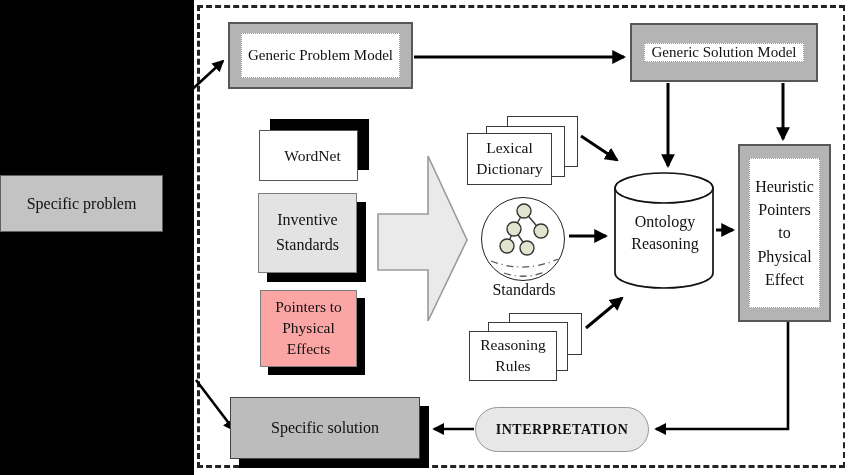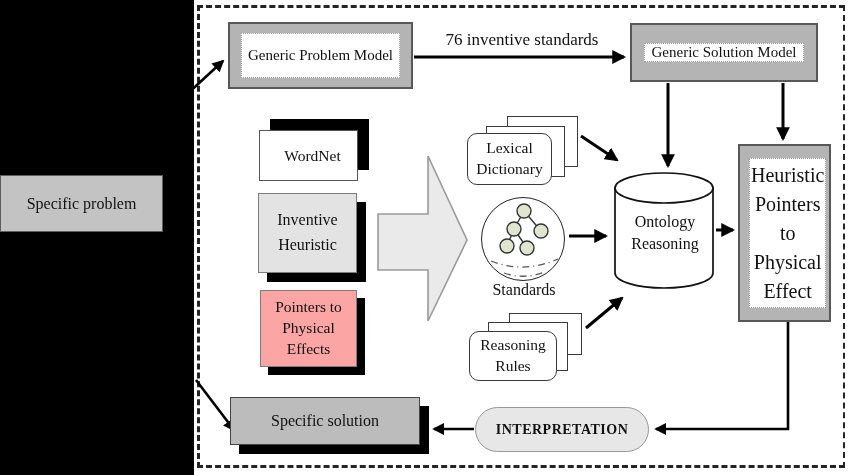--- a/index.html
+++ b/index.html
@@ -4,37 +4,37 @@
 <style>
   html,body{margin:0;padding:0;background:#fff;}
   #stage{position:relative;width:850px;height:475px;background:#ffffff;overflow:hidden;
          font-family:"Liberation Serif","DejaVu Serif",serif;color:#111;}
   .abs{position:absolute;box-sizing:border-box;}
   #black-panel{left:0;top:0;width:194px;height:475px;background:#000;}
   #dashed-frame{left:197px;top:5px;width:648px;height:463px;border:3px dashed #242424;border-right-width:2px;background:transparent;}
   
   .graybox{display:flex;align-items:center;justify-content:center;text-align:center;}
   #specific-problem{left:0;top:175px;width:163px;height:57px;background:#c3c3c3;border:1px solid #5f5f5f;font-size:16px;}
-  #specific-solution{left:230px;top:397px;width:190px;height:48px;background:#bcbcbc;border:1.5px solid #444;box-shadow:9px 9px 0 #000;font-size:16px;}
+  #specific-solution{left:230px;top:397px;width:190px;height:62px;background:#bcbcbc;border:1.5px solid #444;box-shadow:9px 9px 0 #000;font-size:16px;}
   
   .model-outer{background:#b4b4b4;border:2px solid #585858;display:flex;}
   .model-inner{flex:1;background:#fff;border:1px dotted #9a9a9a;display:flex;align-items:center;justify-content:center;text-align:center;}
   #generic-problem-model{left:228px;top:22px;width:185px;height:67px;}
   #generic-problem-model .model-inner{margin:9px 11px;font-size:15px;}
   #generic-solution-model{left:630px;top:23px;width:188px;height:59px;}
   #generic-solution-model .model-inner{margin:18px 12px;font-size:15px;}
   #heuristic-box{left:738px;top:144px;width:93px;height:178px;}
-  #heuristic-box .model-inner{margin:12px 9px;font-size:20px;line-height:1.45;padding:0 1px;}
+  #heuristic-box .model-inner{margin:12px 9px;font-size:16px;line-height:1.45;padding:0 1px;}
   
   #wordnet{left:259px;top:130px;width:99px;height:51px;background:#fff;border:1.5px solid #555;box-shadow:11px -11px 0 #000;font-size:15.5px;padding-left:8px;}
   #inventive-standards{left:258px;top:193px;width:99px;height:80px;background:#e3e3e3;border:1px solid #7d7d7d;box-shadow:9px 9px 0 #000;font-size:16px;line-height:1.55;}
   #pointers-physical{left:260px;top:290px;width:97px;height:77px;background:#fca5a5;border:1px solid #7d7d7d;box-shadow:8px 8px 0 #000;font-size:15.5px;line-height:1.35;}
   
   .sheet{background:#fff;border:1.5px solid #3a3a3a;}
-  .sheet-front{display:flex;align-items:center;justify-content:center;text-align:center;font-size:15.5px;line-height:1.35;border-radius:10px;}
+  .sheet-front{display:flex;align-items:center;justify-content:center;text-align:center;font-size:15.5px;line-height:1.35;}
   #lex-back{left:507px;top:116px;width:71px;height:51px;}
   #lex-mid{left:486px;top:126px;width:79px;height:51px;}
   #lex-front{left:467px;top:133px;width:85px;height:52px;}
   #rul-back{left:509px;top:313px;width:73px;height:42px;}
   #rul-mid{left:488px;top:322px;width:80px;height:49px;}
   #rul-front{left:469px;top:331px;width:88px;height:50px;}
   
   #ont-circle{left:481px;top:197px;width:84px;height:84px;border:1.6px solid #222;border-radius:50%;background:#fff;}
   #ont-label{left:476px;top:281px;width:96px;text-align:center;font-size:16px;}
   
@@ -91,30 +91,29 @@
     </g>
   </svg>
 
   <div id="specific-problem" class="abs graybox">
     <span>Specific problem</span>
   </div>
 
   <div id="generic-problem-model" class="abs model-outer">
     <div class="model-inner">Generic Problem Model</div>
   </div>
-  <div id="standards-label" class="abs">76 inventive standards</div>
   <div id="generic-solution-model" class="abs model-outer">
     <div class="model-inner">Generic Solution Model</div>
   </div>
 
   <div id="wordnet" class="abs graybox">
     <span>WordNet</span>
   </div>
   <div id="inventive-standards" class="abs graybox">
-    <span>Inventive Heuristic</span>
+    <span>Inventive Standards</span>
   </div>
   <div id="pointers-physical" class="abs graybox">
     <span>Pointers to Physical Effects</span>
   </div>
 
   <div id="lex-back" class="abs sheet"></div>
   <div id="lex-mid" class="abs sheet"></div>
   <div id="lex-front" class="abs sheet sheet-front">
     <span>Lexical Dictionary</span>
   </div>

